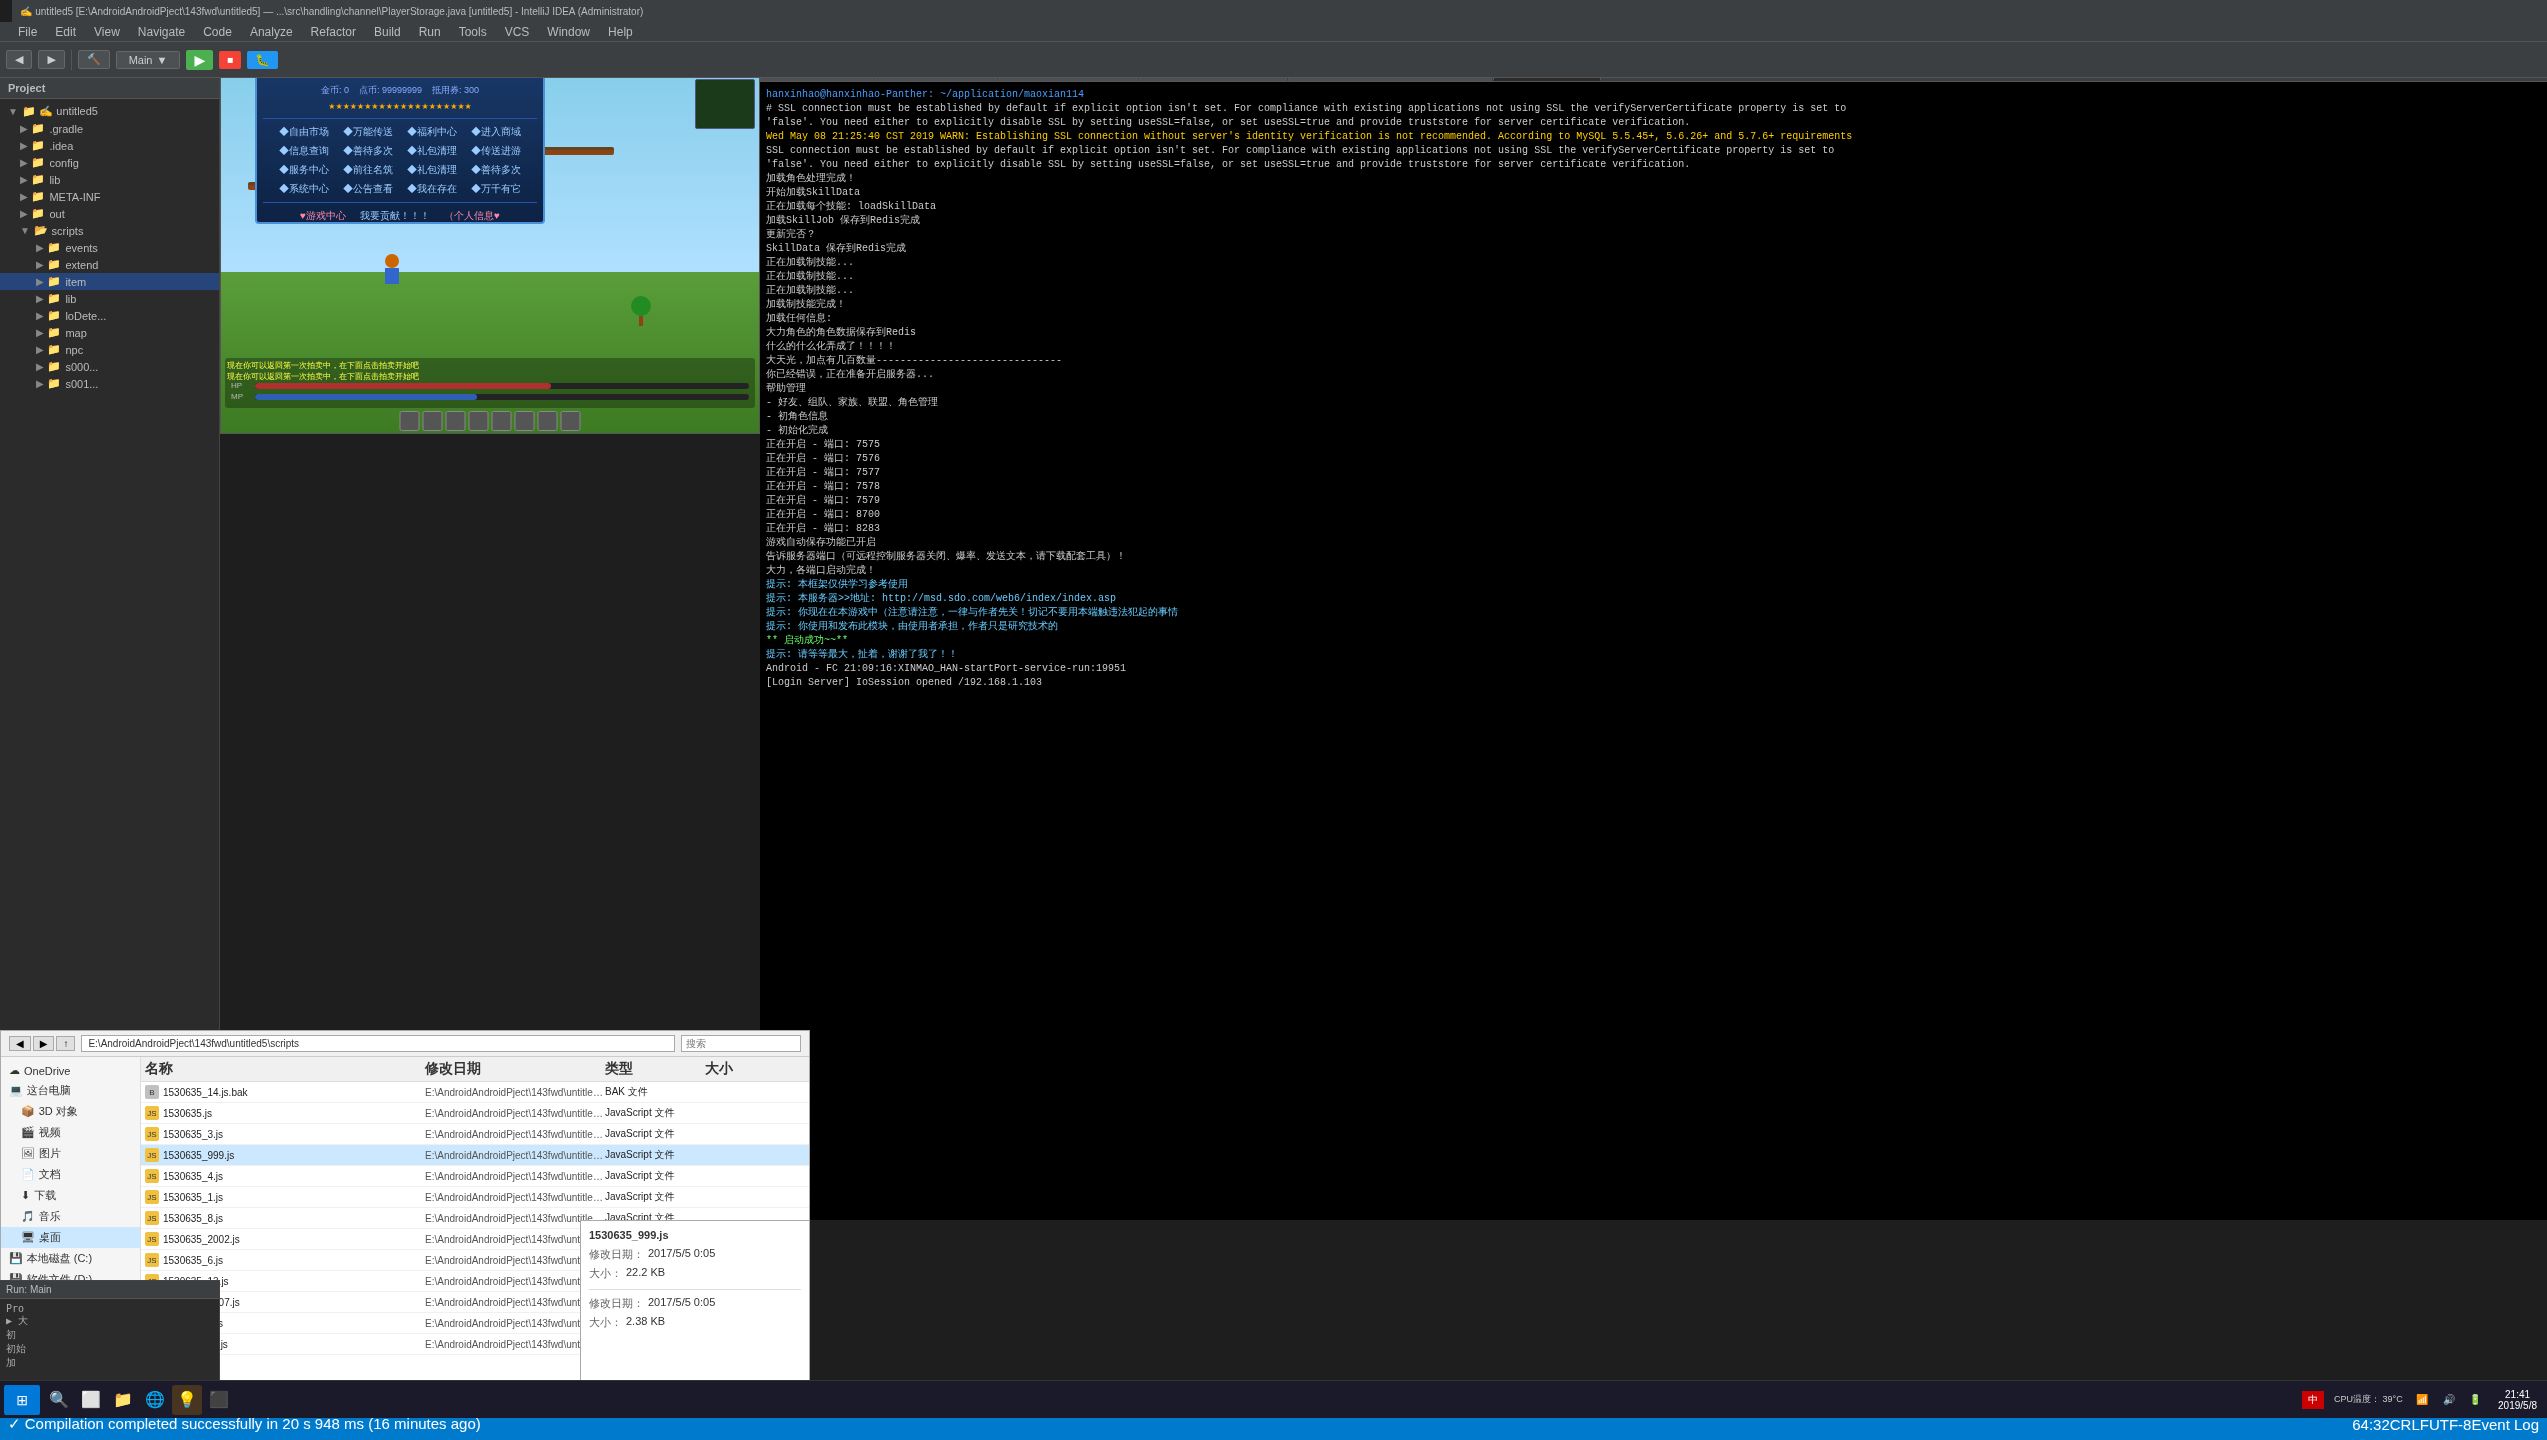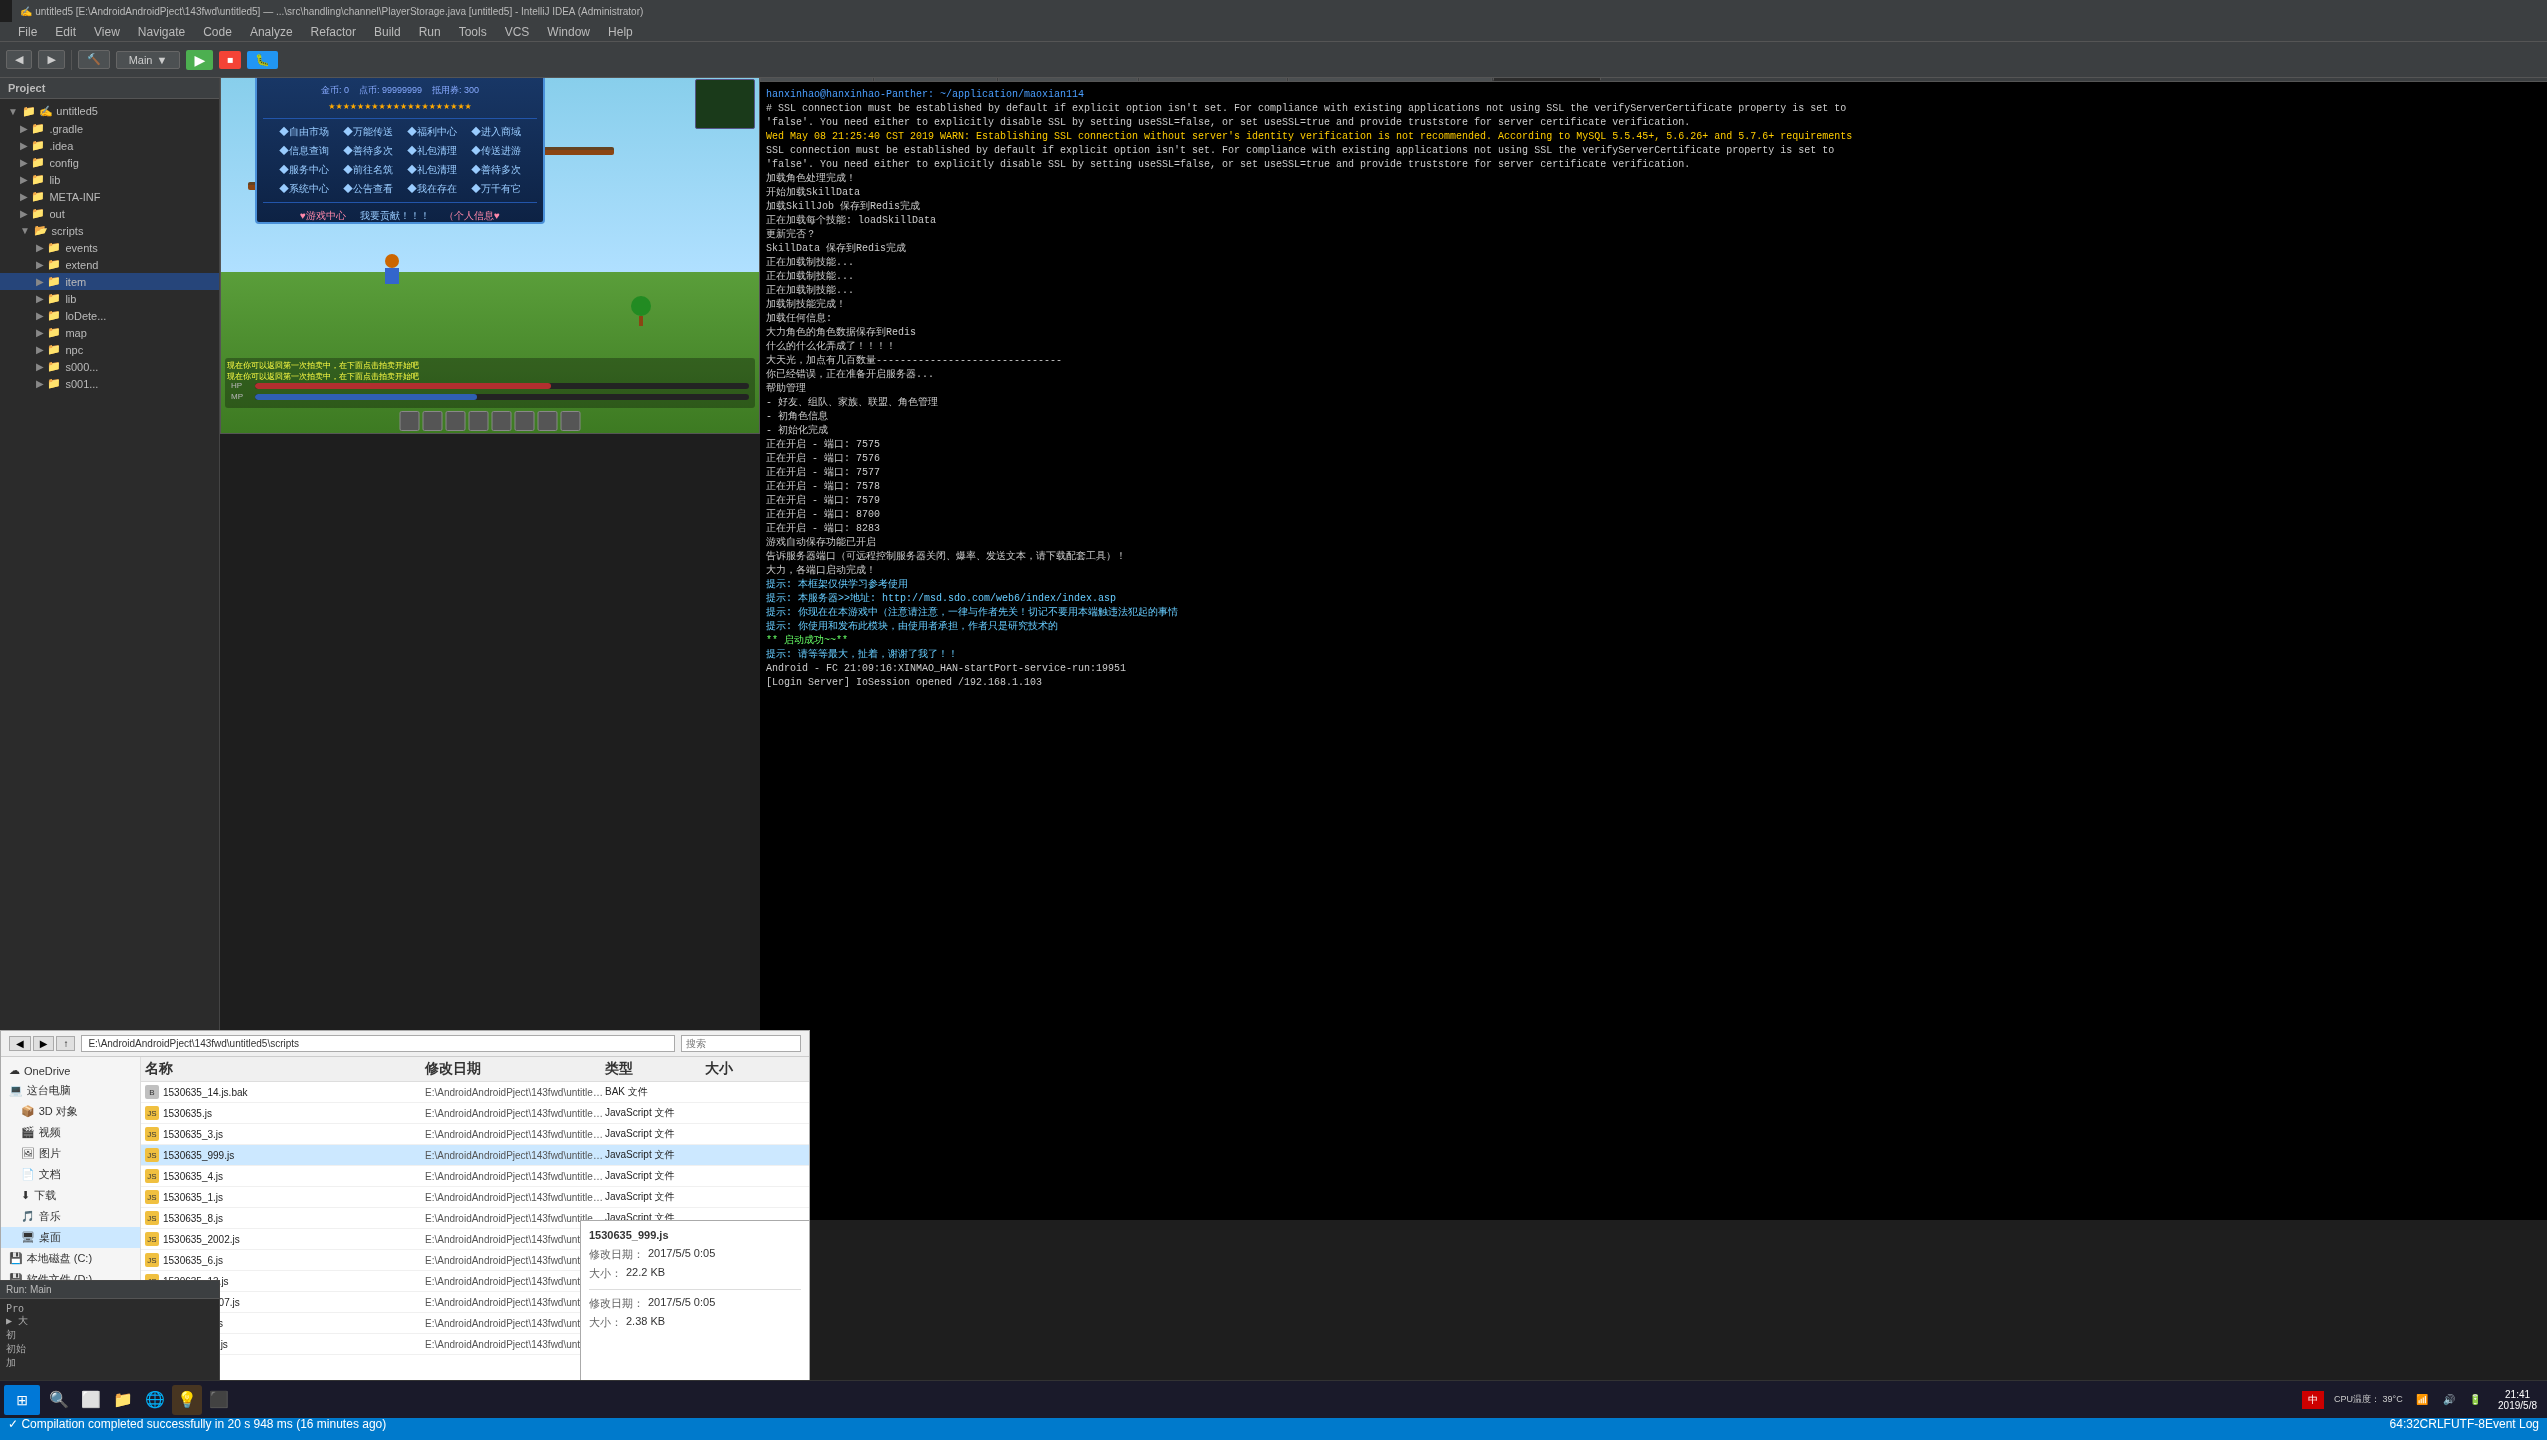--- a/index.html
+++ b/index.html
@@ -360,21 +360,21 @@
 
     
     #statusbar {
       position: absolute;
       bottom: 0; left: 0; right: 0;
       height: 32px;
       background: #007acc;
       display: flex;
       align-items: center;
       padding: 0 8px;
-      font-size: 12px;
+      font-size: 15px;
       color: #fff;
       z-index: 200;
     }
     .status-left { flex: 1; }
     .status-right { display: flex; gap: 0; }
 
     
     #taskbar {
       position: absolute;
       bottom: 22px; left: 0; right: 0;
@@ -773,22 +773,22 @@
 <div id="console-panel">
   <div style="color:#4a9eff;font-size:10px;">hanxinhao@hanxinhao-Panther: ~/application/maoxian114</div>
   <div id="console-lines">
       <div class="console-line "># SSL connection must be established by default if explicit option isn't set. For compliance with existing applications not using SSL the verifyServerCertificate property is set to</div>
       <div class="console-line ">'false'. You need either to explicitly disable SSL by setting useSSL=false, or set useSSL=true and provide truststore for server certificate verification.</div>
       <div class="console-line warn">Wed May 08 21:25:40 CST 2019 WARN: Establishing SSL connection without server's identity verification is not recommended. According to MySQL 5.5.45+, 5.6.26+ and 5.7.6+ requirements</div>
       <div class="console-line ">SSL connection must be established by default if explicit option isn't set. For compliance with existing applications not using SSL the verifyServerCertificate property is set to</div>
       <div class="console-line ">'false'. You need either to explicitly disable SSL by setting useSSL=false, or set useSSL=true and provide truststore for server certificate verification.</div>
       <div class="console-line ">加载角色处理完成！</div>
       <div class="console-line ">开始加载SkillData</div>
+      <div class="console-line ">正在加载每个技能: loadSkillData</div>
       <div class="console-line ">加载SkillJob 保存到Redis完成</div>
-      <div class="console-line ">正在加载每个技能: loadSkillData</div>
       <div class="console-line ">更新完否？</div>
       <div class="console-line ">SkillData 保存到Redis完成</div>
       <div class="console-line ">正在加载制技能...</div>
       <div class="console-line ">正在加载制技能...</div>
       <div class="console-line ">正在加载制技能...</div>
       <div class="console-line ">加载制技能完成！</div>
       <div class="console-line ">加载任何信息:</div>
       <div class="console-line ">大力角色的角色数据保存到Redis</div>
       <div class="console-line ">什么的什么化弄成了！！！！</div>
       <div class="console-line ">大天光，加点有几百数量-------------------------------</div>

